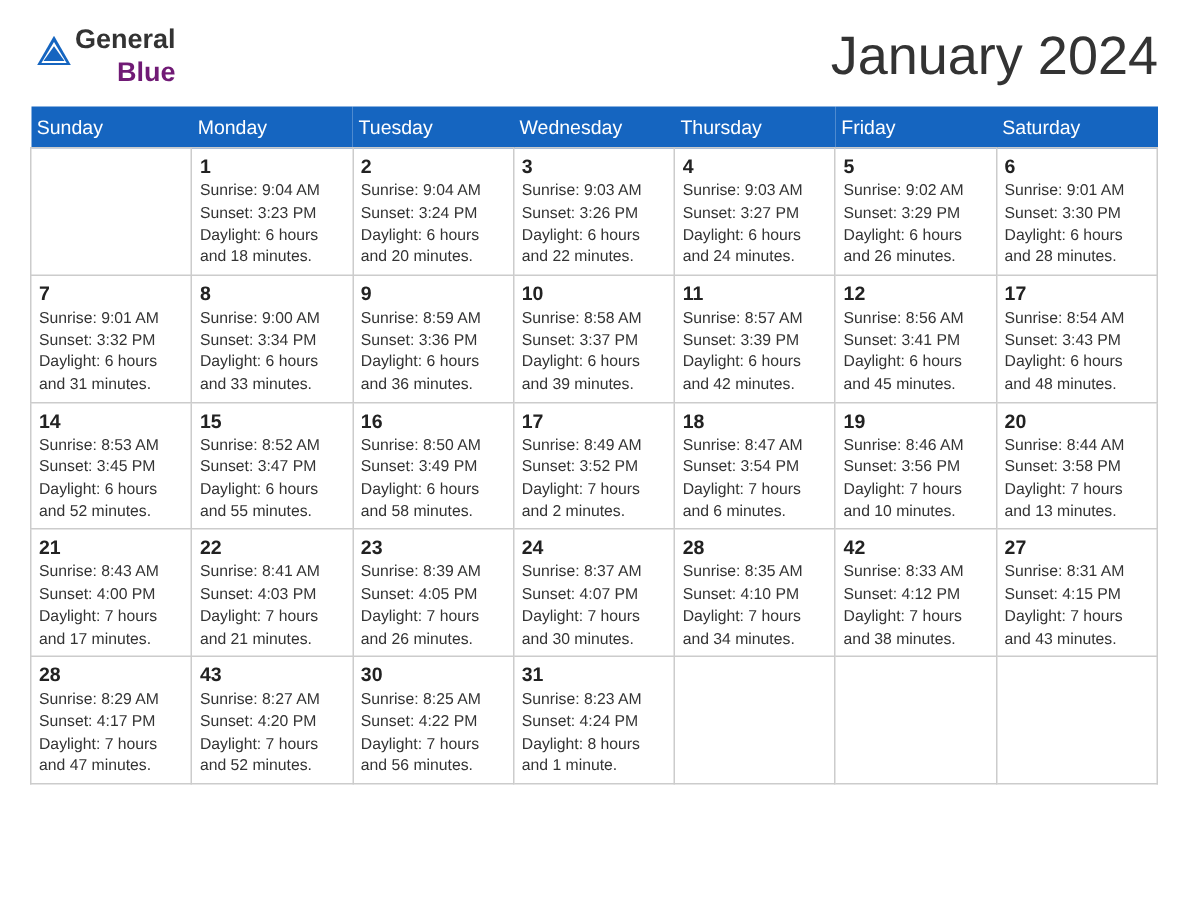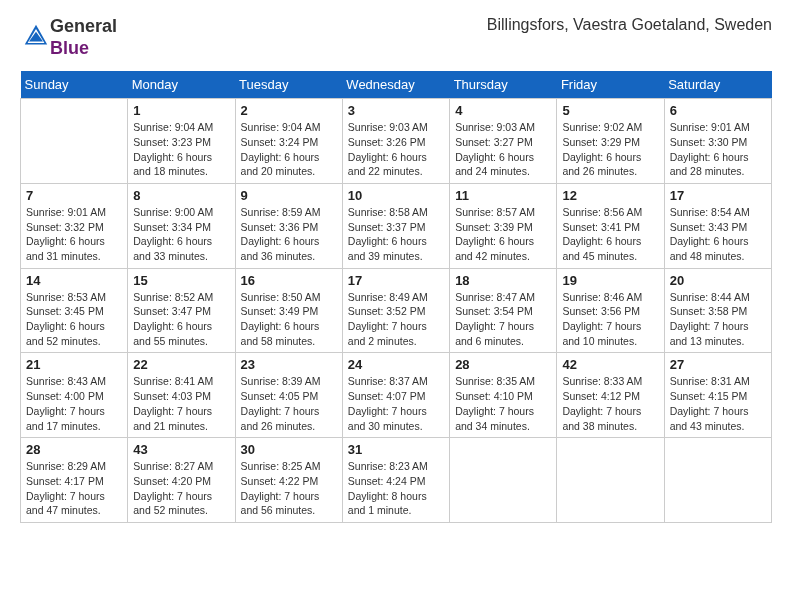--- a/index.html
+++ b/index.html
@@ -18,20 +18,21 @@
     }
     .logo {
       display: flex;
       align-items: center;
       gap: 0;
     }
     .logo-text {
       font-size: 18px;
       font-weight: bold;
       line-height: 1.2;
+      text-align: right;
     }
     .logo-general { color: #333; }
     .logo-blue { color: #701a75; }
     .logo-icon {
       width: 28px;
       height: 28px;
       margin-left: 2px;
     }
     .title-block {
       text-align: right;
@@ -96,21 +97,21 @@
         <polygon points="20,10 32,30 8,30" fill="white"></polygon>
         <polygon points="20,14 30,28 10,28" fill="#1565c0"></polygon>
       </svg>
     </div>
     <div class="logo-text">
       <div><span class="logo-general">General</span></div>
       <div><span class="logo-blue">Blue</span></div>
     </div>
   </div>
   <div class="title-block">
-    <div class="location-title">Billingsfors, Vaestra Goetaland, Sweden</div>
+    <div class="month-title">January 2024</div>
   </div>
 </div>
 
 <table class="calendar">
   <thead>
     <tr>
     <th>Sunday</th>
         <th>Monday</th>
         <th>Tuesday</th>
         <th>Wednesday</th>

